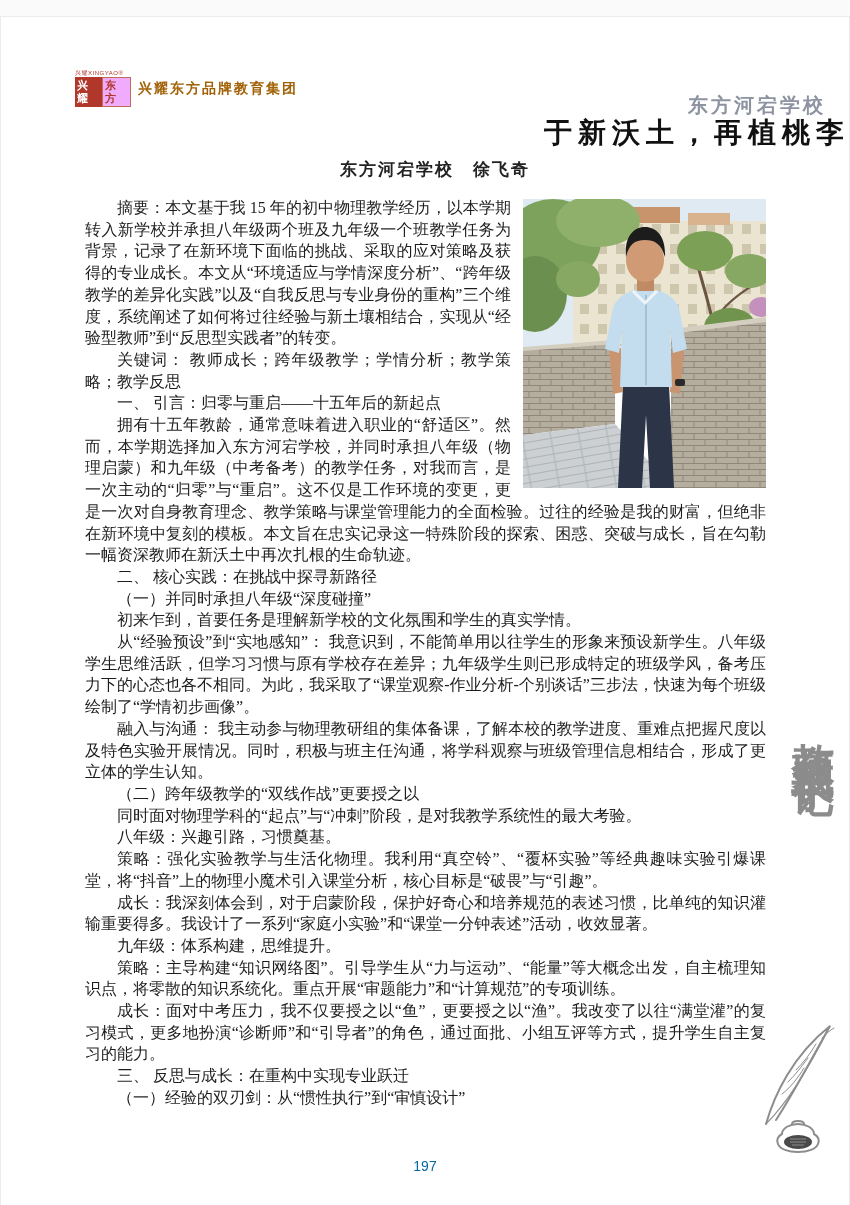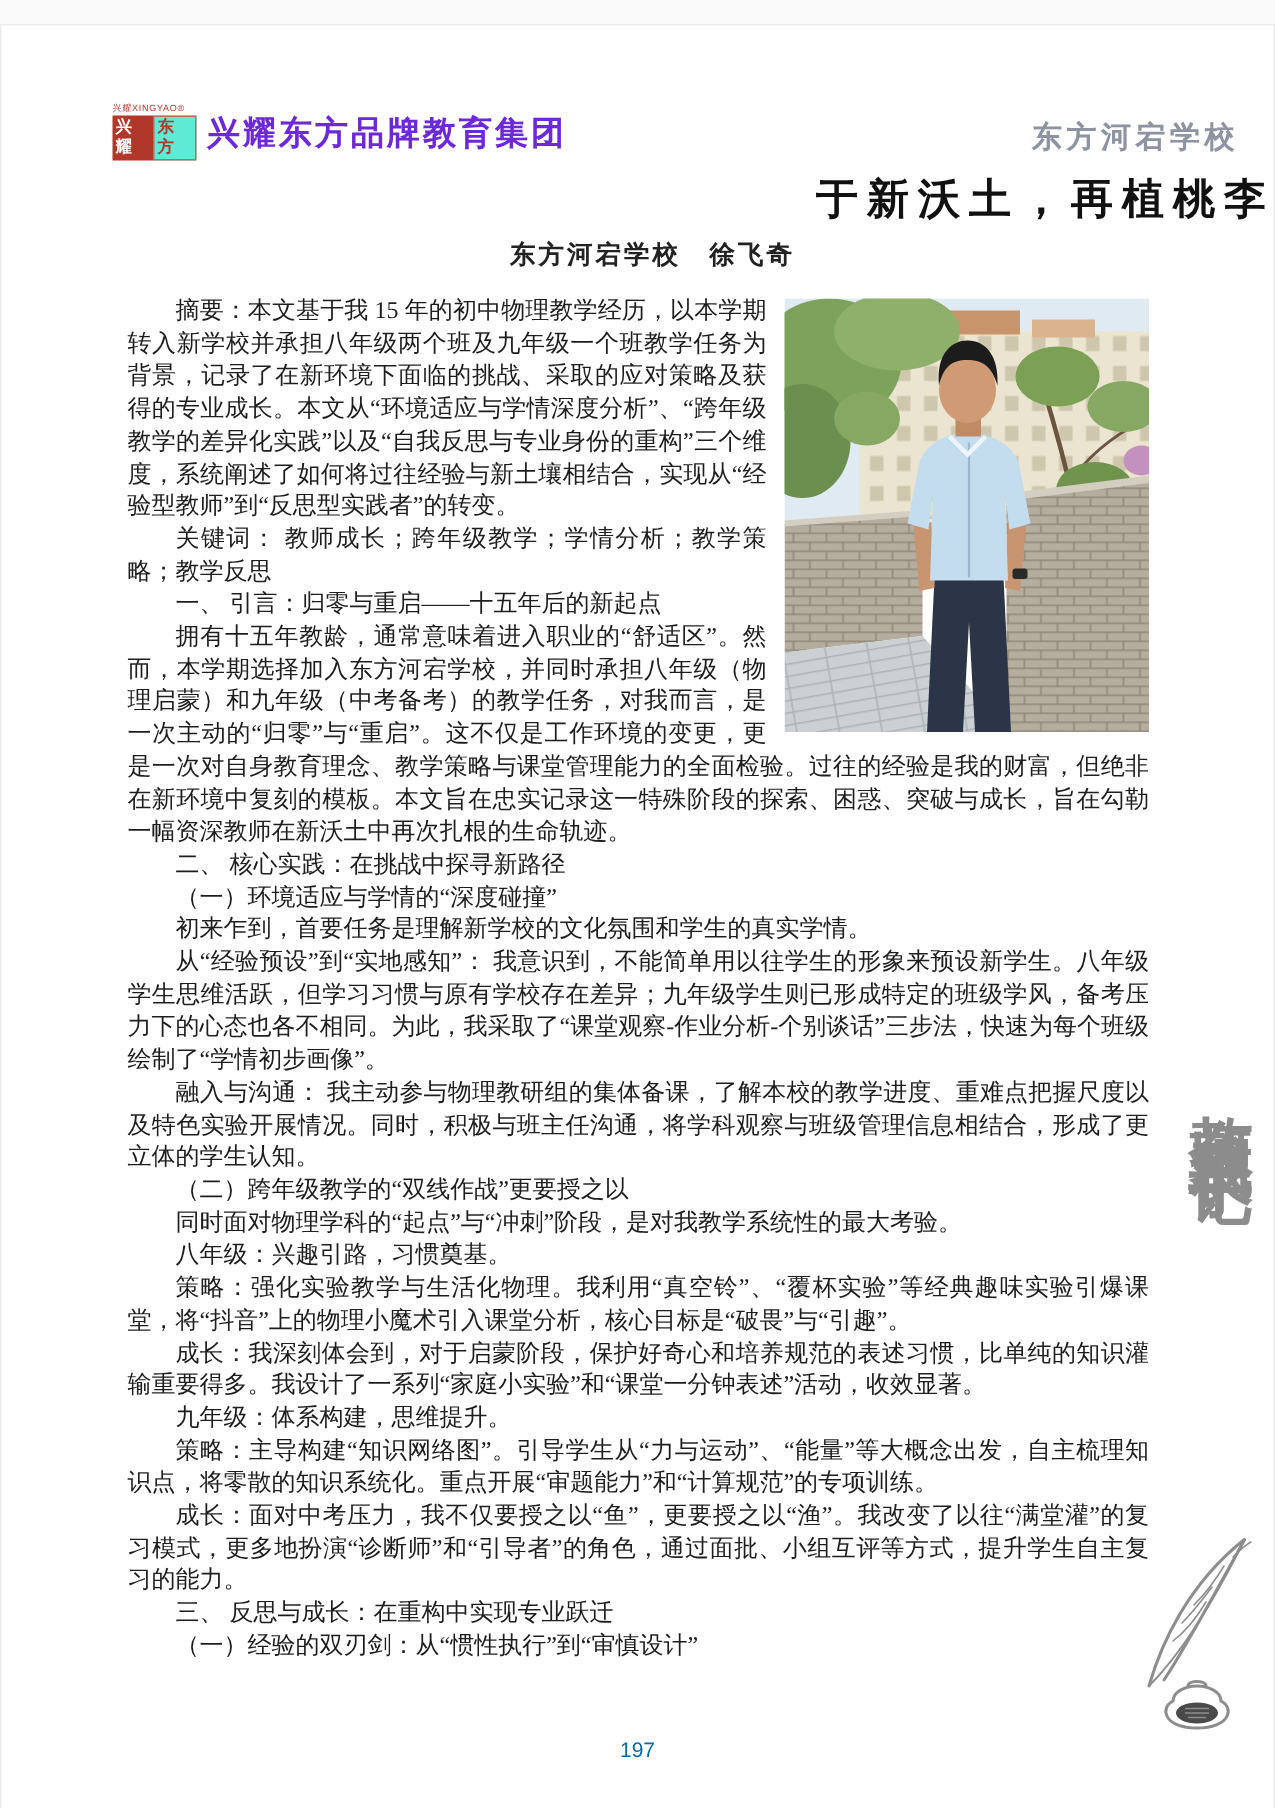--- a/index.html
+++ b/index.html
@@ -11,23 +11,23 @@
   }
 
   
   .hdr { position:absolute; top:54px; left:75px; right:24px; height:44px; }
   .hdr-left { position:absolute; left:0; top:0; display:flex; align-items:center; gap:7px; }
   .seal { display:flex; flex-direction:column; width:56px; }
   .seal-top { font-family:"Liberation Sans", sans-serif; font-size:6px; color:#b0372a; line-height:7px; letter-spacing:0.5px; white-space:nowrap; }
   .seal-top .reg { font-size:6px; vertical-align:top; }
   .seal-body { display:flex; }
   .seal-left { background:#b0372a; color:#fff; font-size:11px; font-weight:bold; line-height:13px; padding:2px 2px; letter-spacing:1px; }
-  .seal-right { background:#5eead4; color:#b0372a; border:1px solid #c06a5d; font-size:11px; font-weight:bold; line-height:13px; padding:1px 2px; letter-spacing:1px; }
-  .brand-name { font-size:22px; font-weight:900; letter-spacing:2px; color:#6d28d9; white-space:nowrap; }
-  .school-name { position:absolute; right:0; top:8px; font-size:20px; font-weight:700; letter-spacing:3px; color:#8d93a0; white-space:nowrap; }
+  .seal-right { background:#f0abfc; color:#b0372a; border:1px solid #c06a5d; font-size:11px; font-weight:bold; line-height:13px; padding:1px 2px; letter-spacing:1px; }
+  .brand-name { font-size:14px; font-weight:900; letter-spacing:2px; color:#a16207; white-space:nowrap; }
+  .school-name { position:absolute; right:0; top:22px; font-size:20px; font-weight:700; letter-spacing:3px; color:#8d93a0; white-space:nowrap; }
 
   
   .title { position:absolute; top:98px; left:0; width:100%; text-align:right;
            font-size:28px; font-weight:900; letter-spacing:6px; color:#111; }
   .byline { position:absolute; top:142px; left:10px; width:100%; text-align:center;
             font-size:17px; font-weight:700; letter-spacing:2px; color:#222; }
 
   
   .body { position:absolute; top:181px; left:85px; width:681px;
           font-size:16px; line-height:21.7px; text-align:justify; }
@@ -125,21 +125,21 @@
         <path d="M103,58 C101,36 112,28 122,28 C134,28 143,38 142,58 C138,45 132,41 122,41 C111,41 106,46 103,58 Z" fill="#1c1c1c"></path>
         <rect x="152" y="180" width="10" height="7" rx="2" fill="#2a2a2a"></rect>
       </svg>
     </figure>
     <div>
         <p>摘要：本文基于我 15 年的初中物理教学经历，以本学期转入新学校并承担八年级两个班及九年级一个班教学任务为背景，记录了在新环境下面临的挑战、采取的应对策略及获得的专业成长。本文从“环境适应与学情深度分析”、“跨年级教学的差异化实践”以及“自我反思与专业身份的重构”三个维度，系统阐述了如何将过往经验与新土壤相结合，实现从“经验型教师”到“反思型实践者”的转变。</p>
         <p>关键词： 教师成长；跨年级教学；学情分析；教学策略；教学反思</p>
         <p>一、 引言：归零与重启——十五年后的新起点</p>
         <p>拥有十五年教龄，通常意味着进入职业的“舒适区”。然而，本学期选择加入东方河宕学校，并同时承担八年级（物理启蒙）和九年级（中考备考）的教学任务，对我而言，是一次主动的“归零”与“重启”。这不仅是工作环境的变更，更是一次对自身教育理念、教学策略与课堂管理能力的全面检验。过往的经验是我的财富，但绝非在新环境中复刻的模板。本文旨在忠实记录这一特殊阶段的探索、困惑、突破与成长，旨在勾勒一幅资深教师在新沃土中再次扎根的生命轨迹。</p>
         <p>二、 核心实践：在挑战中探寻新路径</p>
-        <p>（一）环境适应与学情的“深度碰撞”</p>
+        <p>（一）并同时承担八年级“深度碰撞”</p>
         <p>初来乍到，首要任务是理解新学校的文化氛围和学生的真实学情。</p>
         <p>从“经验预设”到“实地感知”： 我意识到，不能简单用以往学生的形象来预设新学生。八年级学生思维活跃，但学习习惯与原有学校存在差异；九年级学生则已形成特定的班级学风，备考压力下的心态也各不相同。为此，我采取了“课堂观察-作业分析-个别谈话”三步法，快速为每个班级绘制了“学情初步画像”。</p>
         <p>融入与沟通： 我主动参与物理教研组的集体备课，了解本校的教学进度、重难点把握尺度以及特色实验开展情况。同时，积极与班主任沟通，将学科观察与班级管理信息相结合，形成了更立体的学生认知。</p>
         <p>（二）跨年级教学的“双线作战”更要授之以</p>
         <p>同时面对物理学科的“起点”与“冲刺”阶段，是对我教学系统性的最大考验。</p>
         <p>八年级：兴趣引路，习惯奠基。</p>
         <p>策略：强化实验教学与生活化物理。我利用“真空铃”、“覆杯实验”等经典趣味实验引爆课堂，将“抖音”上的物理小魔术引入课堂分析，核心目标是“破畏”与“引趣”。</p>
         <p>成长：我深刻体会到，对于启蒙阶段，保护好奇心和培养规范的表述习惯，比单纯的知识灌输重要得多。我设计了一系列“家庭小实验”和“课堂一分钟表述”活动，收效显著。</p>
         <p>九年级：体系构建，思维提升。</p>
         <p>策略：主导构建“知识网络图”。引导学生从“力与运动”、“能量”等大概念出发，自主梳理知识点，将零散的知识系统化。重点开展“审题能力”和“计算规范”的专项训练。</p>

